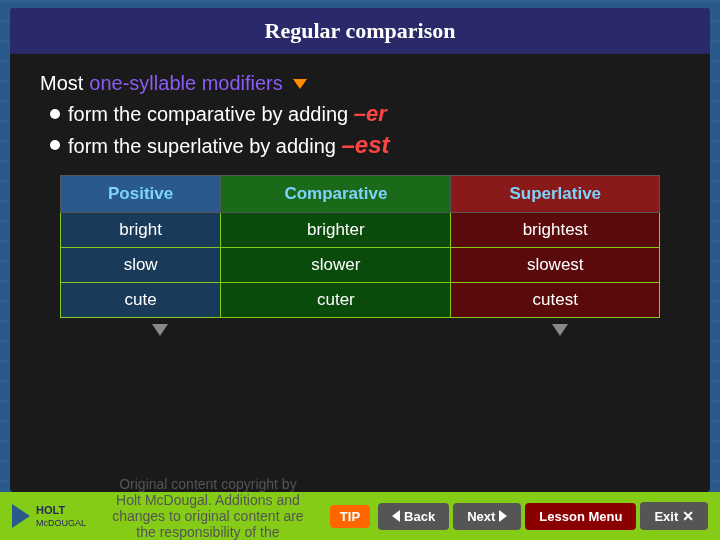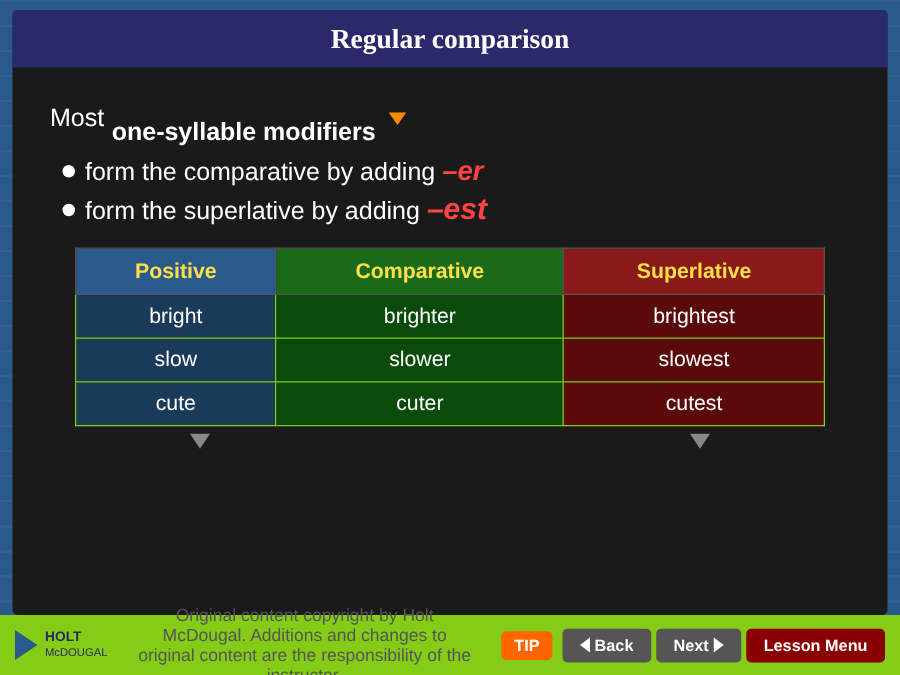--- a/index.html
+++ b/index.html
@@ -58,23 +58,22 @@
     .intro-text {
       font-size: 20px;
       color: white;
       margin-bottom: 6px;
       display: flex;
       align-items: center;
       gap: 6px;
     }
 
     .intro-text .orange {
-      color: #ffffff;
-      font-weight: bold;
-      margin-top: 23px;
+      color: #8b5cf6;
+      font-weight: normal;
     }
 
     .arrow-down {
       display: inline-block;
       width: 0;
       height: 0;
       border-left: 7px solid transparent;
       border-right: 7px solid transparent;
       border-top: 10px solid #ff8c00;
       margin-left: 4px;
@@ -122,21 +121,21 @@
     .comparison-table {
       margin: 16px 20px 0 20px;
       border-collapse: collapse;
       width: calc(100% - 40px);
     }
 
     .comparison-table th {
       padding: 8px 8px;
       font-size: 17px;
       font-weight: bold;
-      color: #fde047;
+      color: #7dd3fc;
       border: 1px solid #555;
     }
 
     .th-positive { background: #2a5a8c; }
     .th-comparative { background: #1a6a1a; }
     .th-superlative { background: #8a1a1a; }
 
     .comparison-table td {
       padding: 7px 20px;
       font-size: 17px;
@@ -355,14 +354,18 @@
       <span class="nav-arrow-left"></span>
       <span>Back</span>
     </button>
     <button class="nav-btn btn-next">
       <span>Next</span>
       <span class="nav-arrow-right"></span>
     </button>
     <button class="nav-btn btn-lesson">
       <span>Lesson Menu</span>
     </button>
+    <button class="nav-btn btn-exit">
+      <span>Exit</span>
+      <span class="x-icon">✕</span>
+    </button>
   </div>
 </div>
 
 </body></html>

